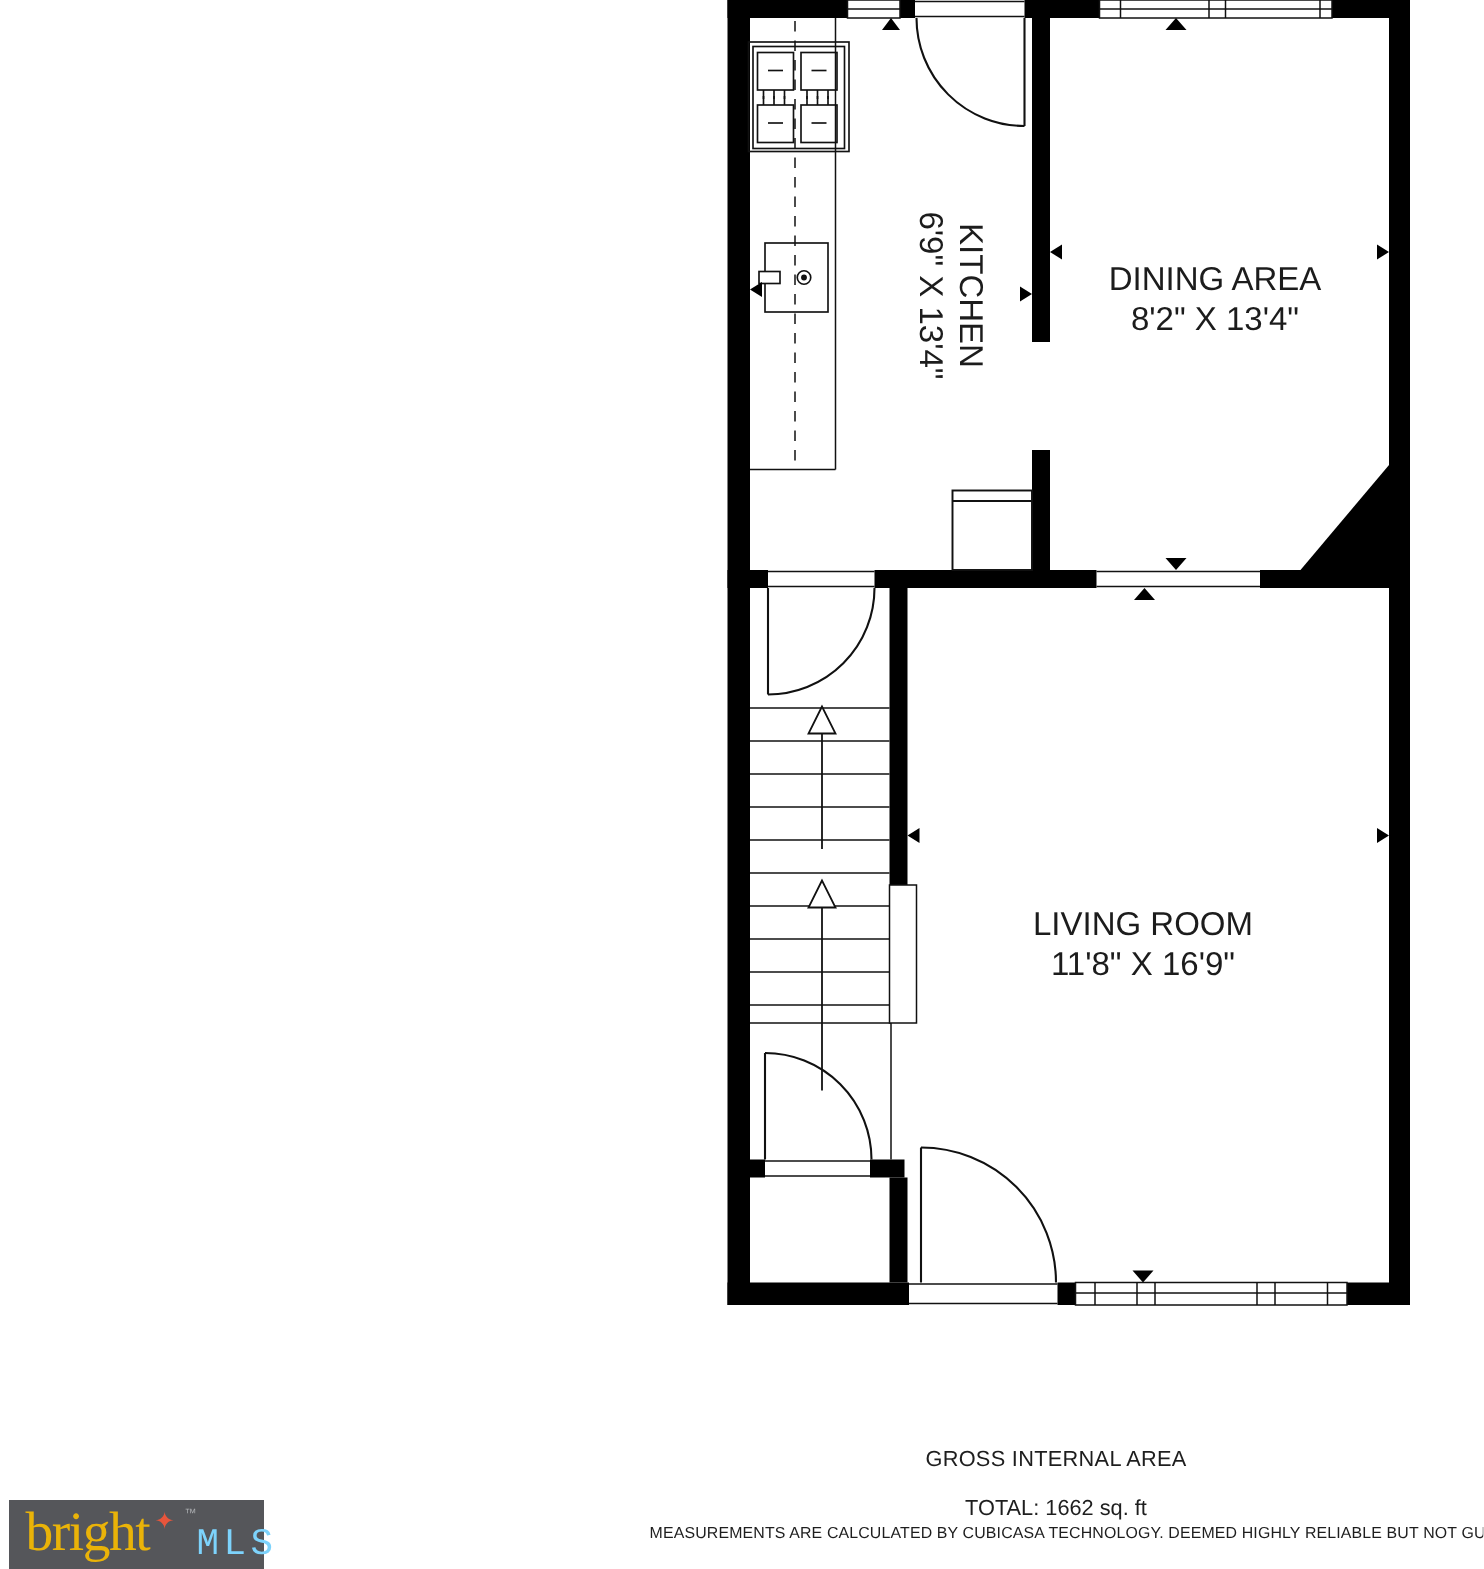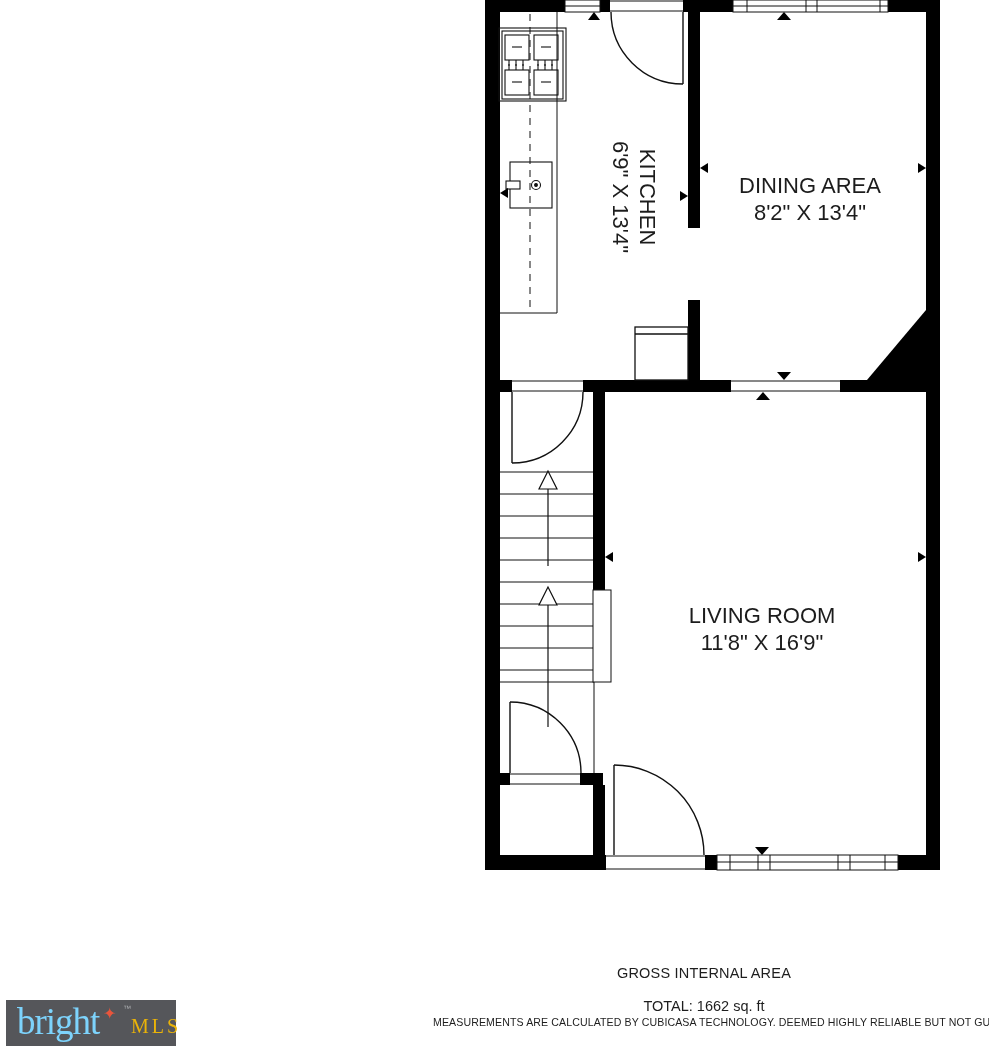--- a/index.html
+++ b/index.html
@@ -7,26 +7,26 @@
           font-family:"Liberation Sans",sans-serif;}
   #plan-svg{position:absolute;left:0;top:0;}
   .footer-line{position:absolute;left:404px;width:600px;text-align:center;color:#1e1e1e;}
   #footer-title{top:965px;font-size:14.5px;letter-spacing:.2px;}
   #footer-areas{top:981px;font-size:14.5px;}
   #footer-total{top:998px;font-size:14.5px;}
   #footer-disclaimer{position:absolute;left:433px;top:1016px;font-size:10.6px;color:#1e1e1e;
           white-space:nowrap;letter-spacing:.1px;}
   #logo-box{position:absolute;left:6px;top:1000px;width:170px;height:46px;background:#55565a;}
   #logo-brand{position:absolute;left:11px;top:0px;font-family:"Liberation Serif",serif;
-          font-size:37px;color:#7dd3fc;letter-spacing:-1px;}
+          font-size:37px;color:#eab308;letter-spacing:-1px;}
   #logo-star{position:absolute;left:97px;top:4px;font-size:16px;color:#e8553c;
           font-family:"DejaVu Sans",sans-serif;}
   #logo-tm{position:absolute;left:117px;top:4px;font-size:8px;color:#a9abae;}
-  #logo-mls{position:absolute;left:125px;top:15px;font-size:20px;color:#eab308;
-          letter-spacing:3px;font-family:Liberation Serif, serif;}
+  #logo-mls{position:absolute;left:125px;top:15px;font-size:25px;color:#7dd3fc;
+          letter-spacing:3px;font-family:Liberation Mono, monospace;}
   text{font-family:"Liberation Sans",sans-serif;fill:#1c1c1c;}
 </style>
 </head>
 <body>
 
 <div id="canvas">
 
 <svg id="plan-svg" width="989" height="1046" viewBox="0 0 989 1046">
 
   <g fill="#000000" stroke="none">

